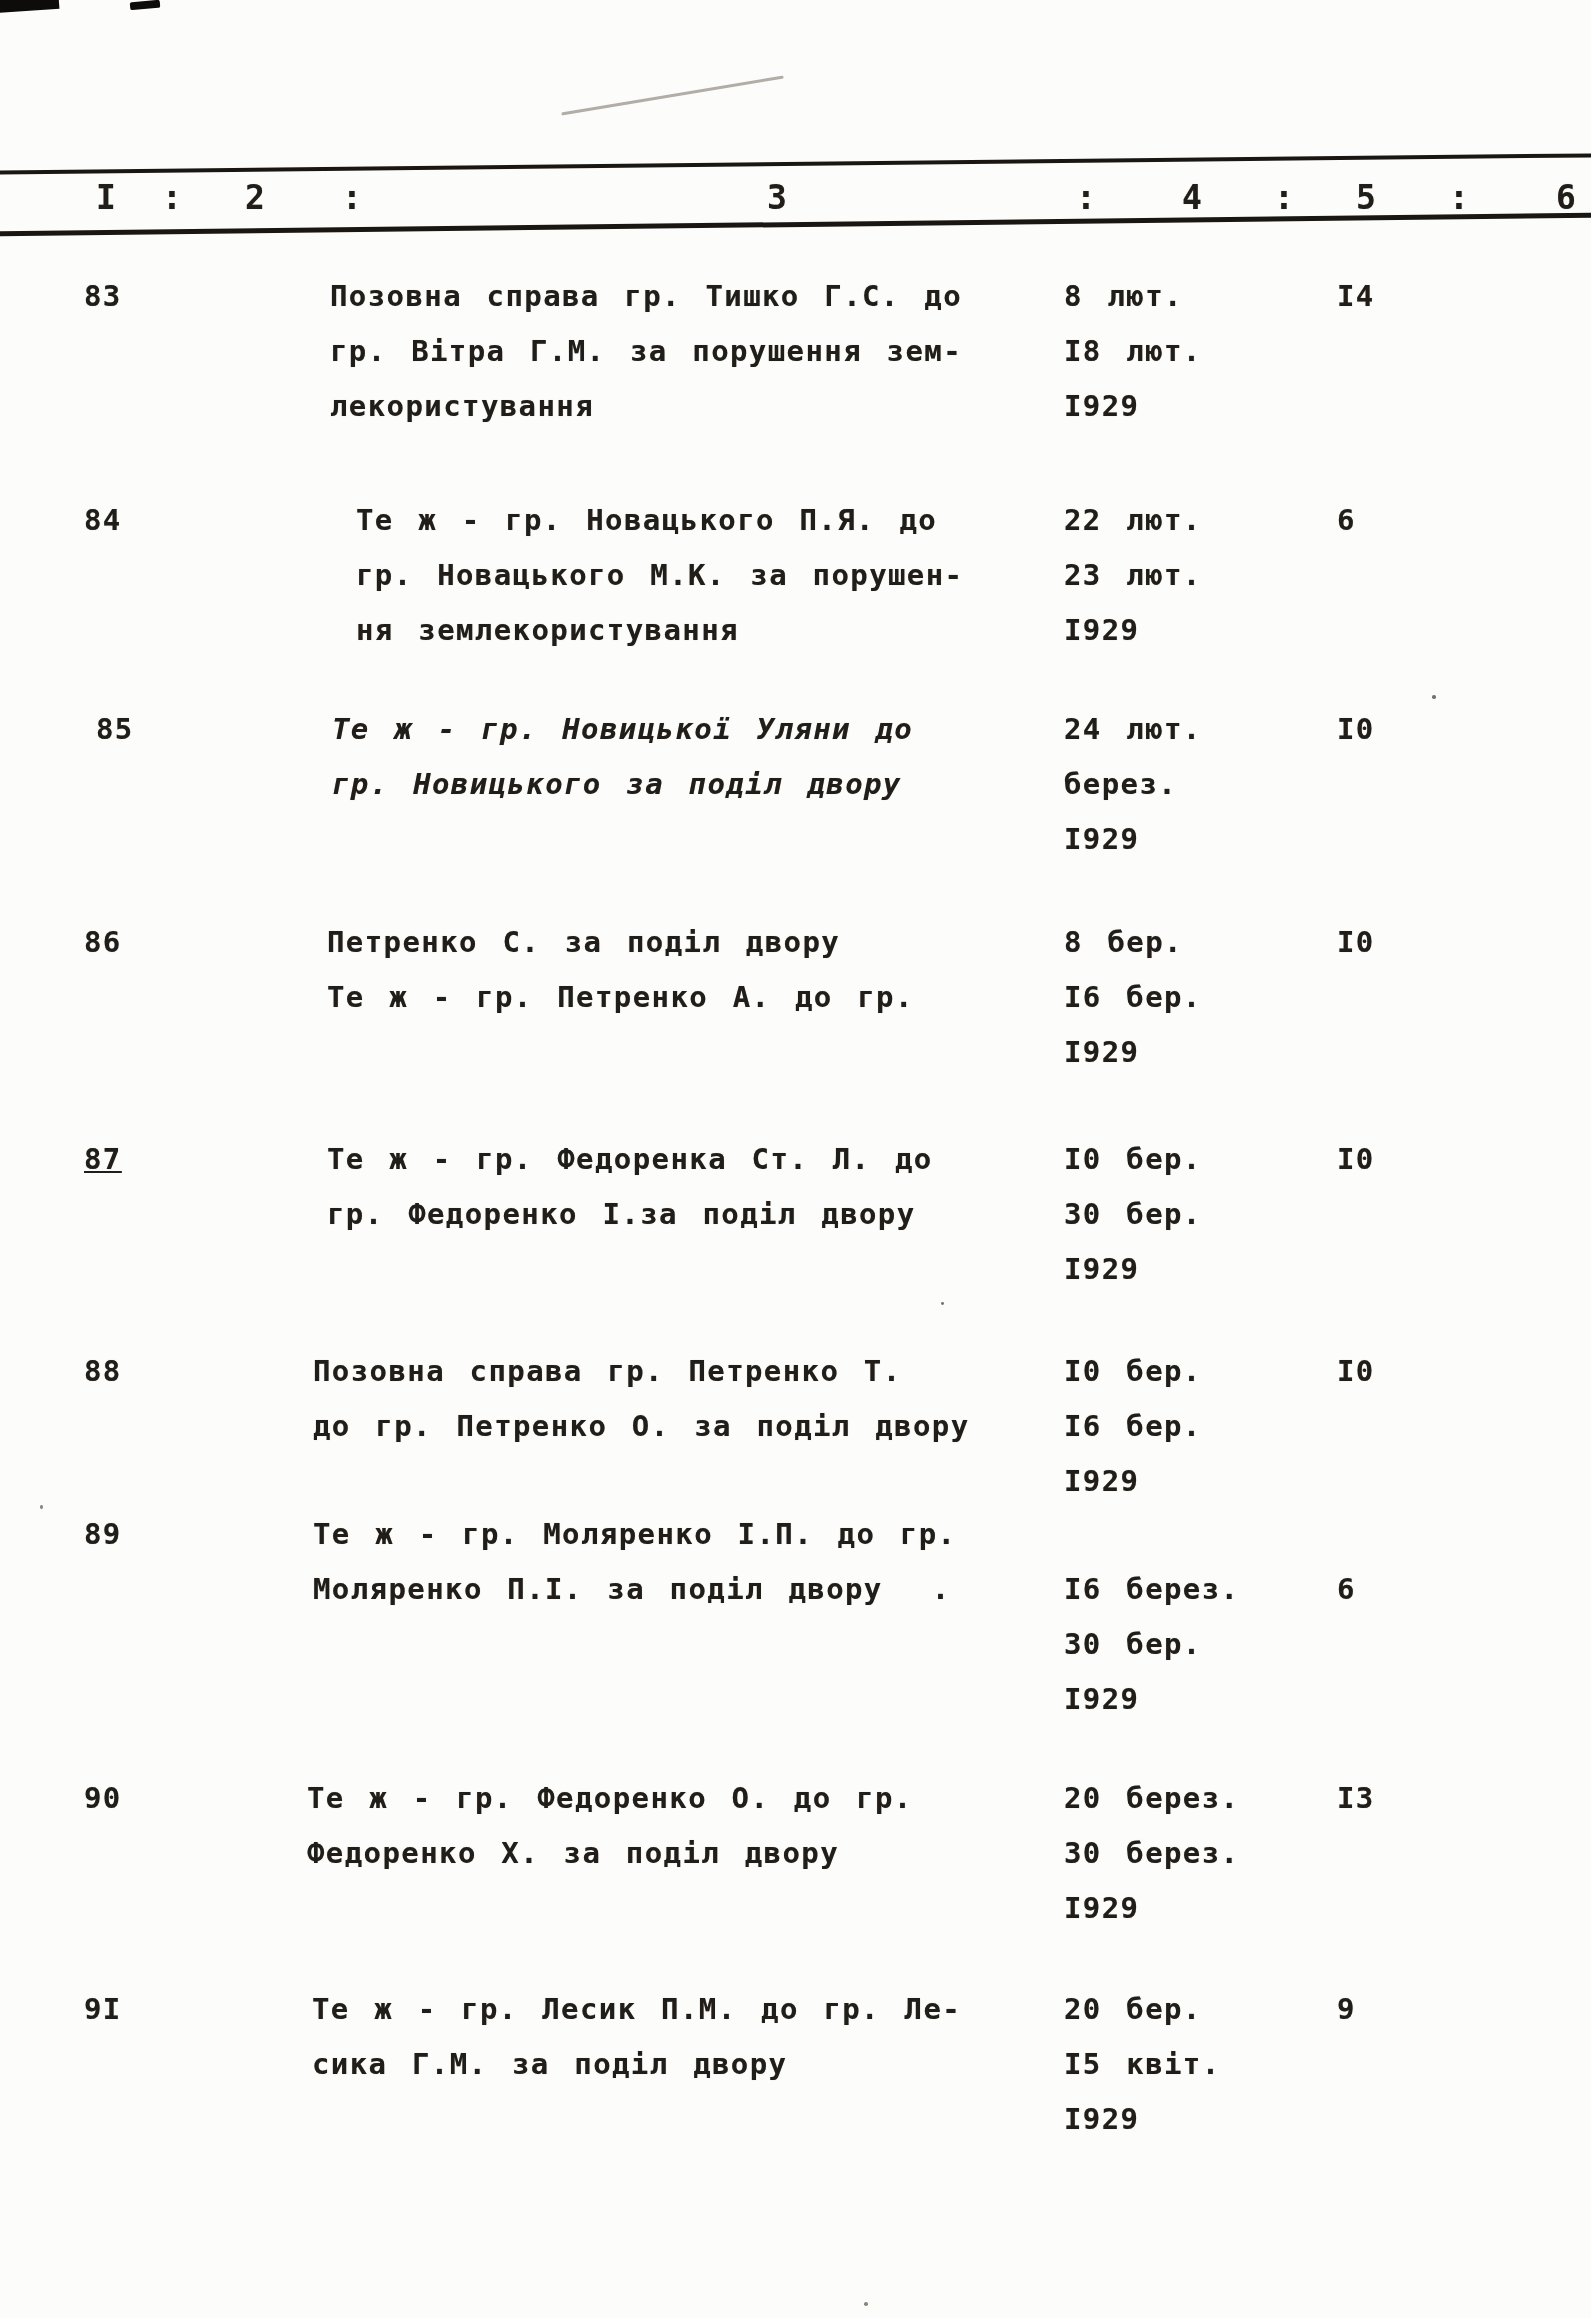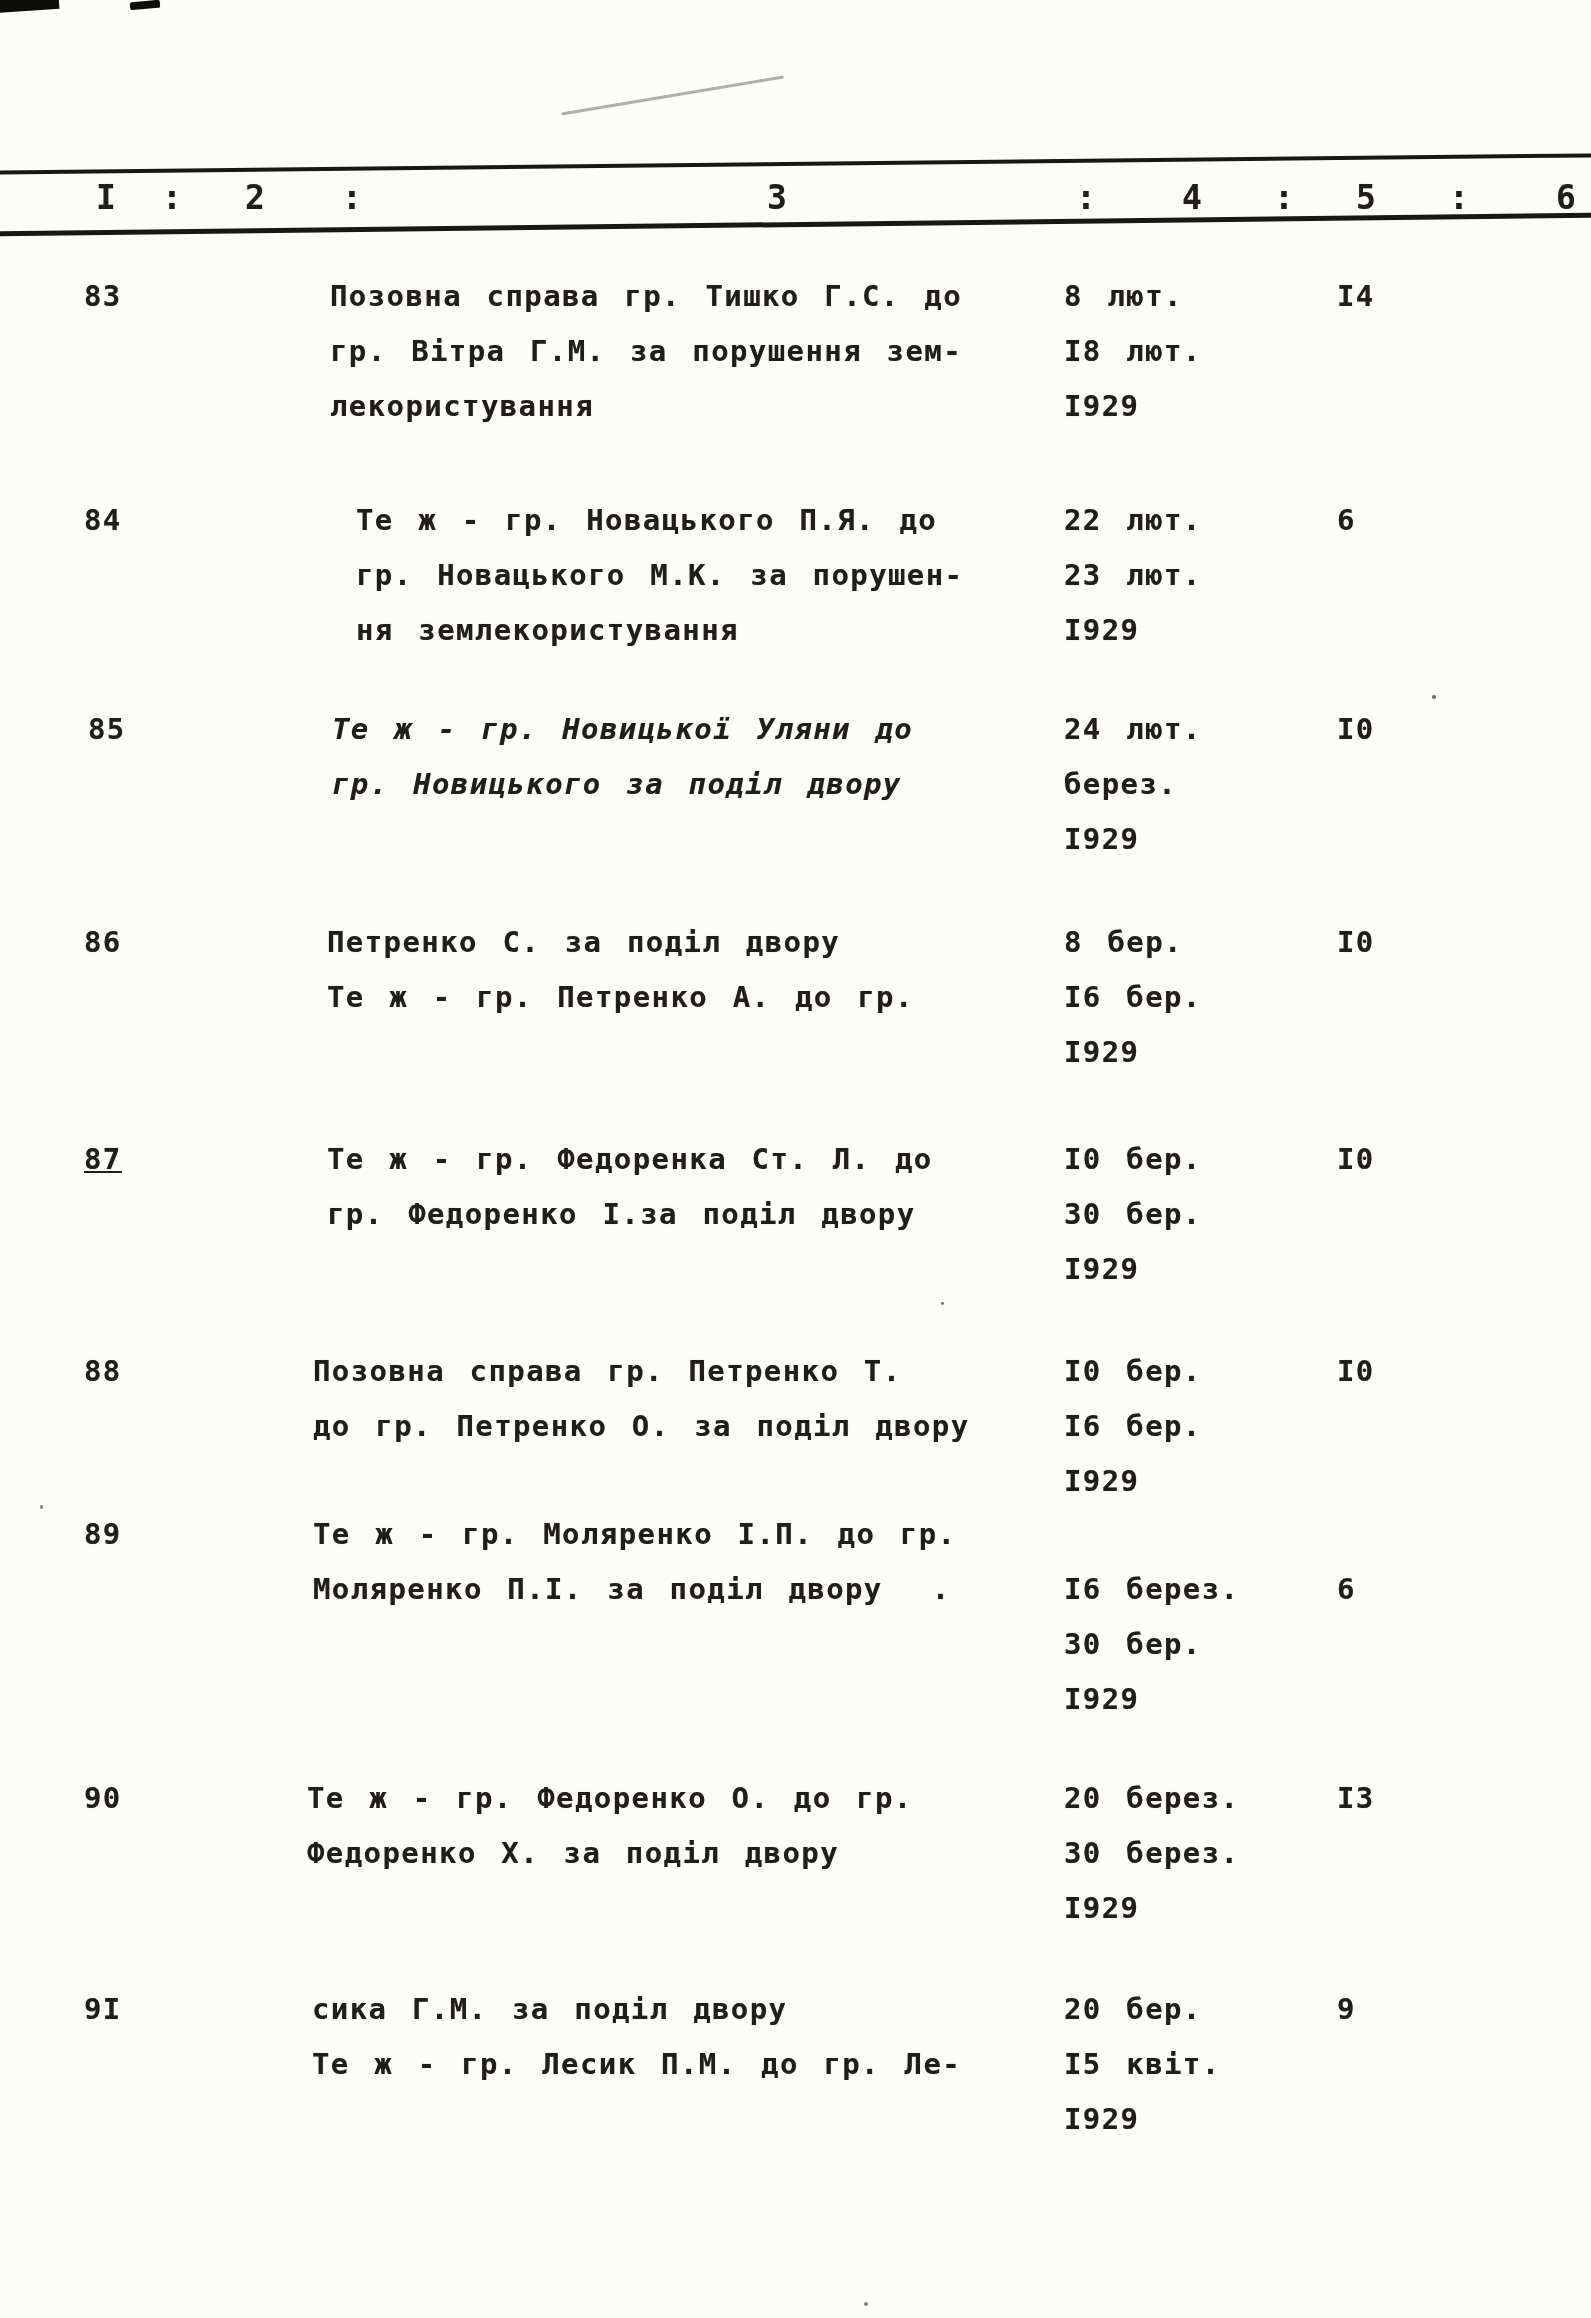--- a/index.html
+++ b/index.html
@@ -95,21 +95,21 @@
           <div class="line">ня землекористування</div>
         </div>
     <div class="cell dates" style="left: 1064px; top: 0px;">
           <div class="line">22 лют.</div>
           <div class="line">23 лют.</div>
           <div class="line">І929</div>
         </div>
     <div class="cell pages" style="left: 1337px; top: 0px;">6</div>
   </div>
       <div class="row" style="top: 702px;">
-    <div class="cell num" style="left: 88px;">85</div>
+    <div class="cell num" style="left: 96px;">85</div>
     <div class="cell desc" style="left: 332px; font-style: italic;">
           <div class="line">Те ж - гр. Новицької Уляни до</div>
           <div class="line">гр. Новицького за поділ двору</div>
         </div>
     <div class="cell dates" style="left: 1064px; top: 0px;">
           <div class="line">24 лют.</div>
           <div class="line">берез.</div>
           <div class="line">І929</div>
         </div>
     <div class="cell pages" style="left: 1337px; top: 0px;">І0</div>
@@ -175,22 +175,22 @@
     <div class="cell dates" style="left: 1064px; top: 0px;">
           <div class="line">20 берез.</div>
           <div class="line">30 берез.</div>
           <div class="line">І929</div>
         </div>
     <div class="cell pages" style="left: 1337px; top: 0px;">І3</div>
   </div>
       <div class="row" style="top: 1982px;">
     <div class="cell num" style="left: 84px;">9І</div>
     <div class="cell desc" style="left: 312px;">
+          <div class="line">Те ж - гр. Лесик П.М. до гр. Ле-</div>
           <div class="line">сика Г.М. за поділ двору</div>
-          <div class="line">Те ж - гр. Лесик П.М. до гр. Ле-</div>
         </div>
     <div class="cell dates" style="left: 1064px; top: 0px;">
           <div class="line">20 бер.</div>
           <div class="line">І5 квіт.</div>
           <div class="line">І929</div>
         </div>
     <div class="cell pages" style="left: 1337px; top: 0px;">9</div>
   </div>
     </div>
 

